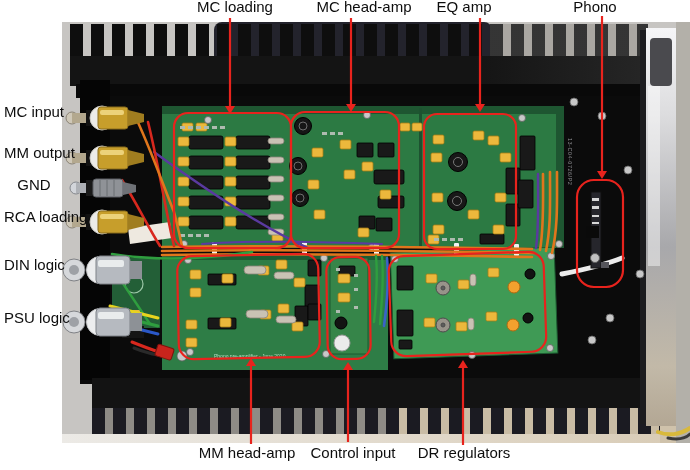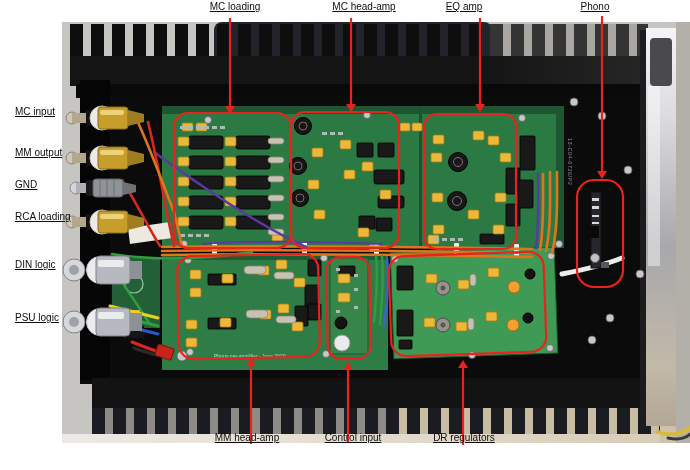--- a/index.html
+++ b/index.html
@@ -25,24 +25,24 @@
   .desk-strip{left:0;top:412px;width:628px;height:9px;background:linear-gradient(90deg,#eceae6,#d8cbb5);}
   .desk-right{left:598px;top:368px;width:30px;height:53px;background:#cfc2ab;}
   .bg-right{left:614px;top:0;width:14px;height:421px;background:#b3b0a9;}
   .front-edge{left:578px;top:8px;width:6px;height:394px;background:#1c1c1f;}
   .front-panel{left:584px;top:6px;width:30px;height:398px;
     background:linear-gradient(180deg,#f5f5f7 0%,#dcdcde 22%,#a8a8ab 55%,#c2b9a8 85%,#b3a794 100%);}
   .front-dark{left:588px;top:16px;width:22px;height:48px;background:#4a4a4e;border-radius:4px;}
   .front-hl{left:586px;top:64px;width:12px;height:180px;background:rgba(255,255,255,.45);}
   .pcb-svg{position:absolute;left:0;top:0;width:628px;height:421px;}
   .ann{position:absolute;left:0;top:0;width:690px;height:470px;pointer-events:none;}
-  .lbl{position:absolute;font-size:10px;line-height:14px;color:#0d0d0d;white-space:nowrap;text-decoration:underline;}
+  .lbl{position:absolute;font-size:15px;line-height:14px;color:#0d0d0d;white-space:nowrap;}
   .lbl.top{top:0;transform:translateX(-50%);}
-  .lbl.bot{top:431px;transform:translateX(-50%);}
-  .lbl.left{left:15px;width:60px;text-align:left;}
+  .lbl.bot{top:446px;transform:translateX(-50%);}
+  .lbl.left{left:4px;width:60px;text-align:center;}
 </style>
 </head>
 <body>
 
 <div class="fig">
 
   <div class="photo">
     <div class="refl-dark"></div>
     <div class="refl-right"></div>
     <div class="fins-top"></div>

